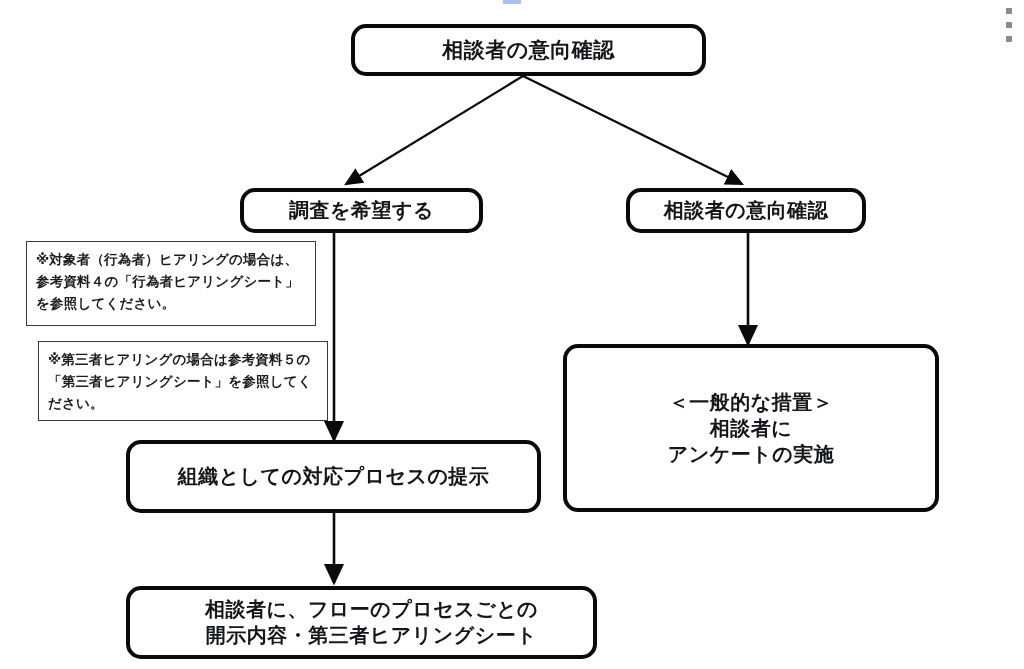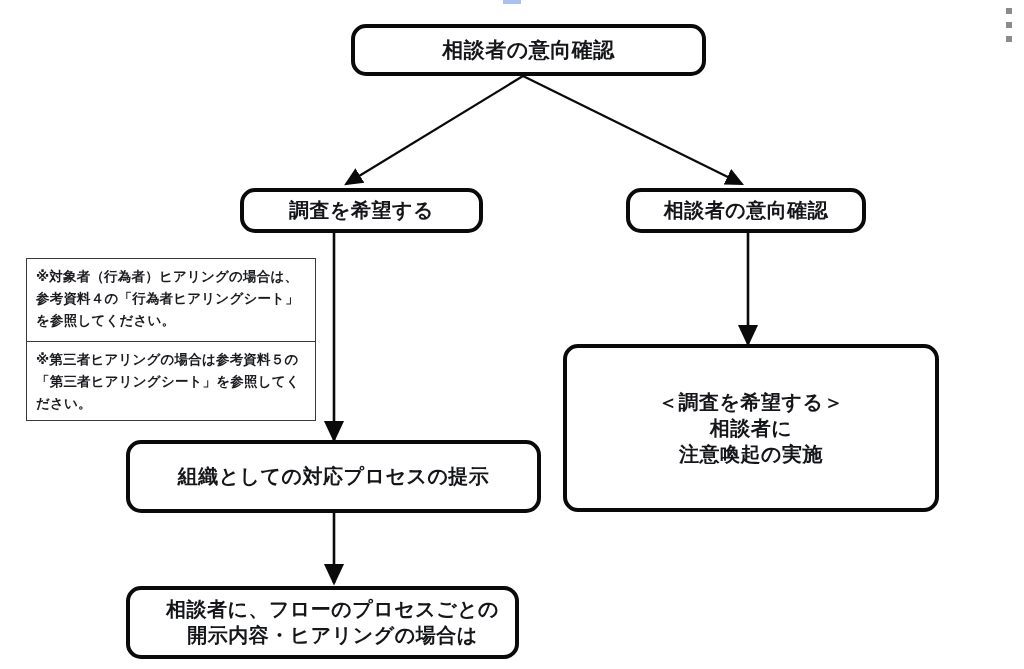--- a/index.html
+++ b/index.html
@@ -129,35 +129,35 @@
 
   <div class="node node-md" style="left:212px; top:188px; width:243px; height:45px;margin-left:28px;">
     <span class="line">調査を希望する</span>
   </div>
 
   <div class="node node-md" style="left:626px; top:188px; width:240px; height:45px;">
     <span class="line">相談者の意向確認</span>
   </div>
 
   <div class="node node-md" style="left:563px; top:344px; width:376px; height:168px; line-height:1.30;">
-    <span class="line">＜調査を希望する＞</span>
+    <span class="line">＜一般的な措置＞</span>
     <span class="line">相談者に</span>
-    <span class="line">注意喚起の実施</span>
+    <span class="line">アンケートの実施</span>
   </div>
 
   <div class="node node-md" style="left:126px; top:440px; width:415px; height:73px;">
     <span class="line">組織としての対応プロセスの提示</span>
   </div>
 
-  <div class="node node-md" style="left:126px; top:586px; width:393px; height:73px;padding-left:20px;">
+  <div class="node node-md" style="left:126px; top:586px; width:471px; height:73px;padding-left:20px;">
     <span class="line">相談者に、フローのプロセスごとの</span>
-    <span class="line">開示内容・ヒアリングの場合は</span>
+    <span class="line">開示内容・第三者ヒアリングシート</span>
   </div>
 
-  <div class="note" style="left:26px; top:258px; width:290px; height:85px;">
+  <div class="note" style="left:26px; top:241px; width:290px; height:85px;">
     <span>※対象者（行為者）ヒアリングの場合は、参考資料４の「行為者ヒアリングシート」を参照してください。</span>
   </div>
 
-  <div class="note" style="left:26px; top:341px; width:290px; height:80px;">
+  <div class="note" style="left:38px; top:341px; width:290px; height:80px;">
     <span>※第三者ヒアリングの場合は参考資料５の「第三者ヒアリングシート」を参照してください。</span>
   </div>
 
 </div>
 
 </body></html>

